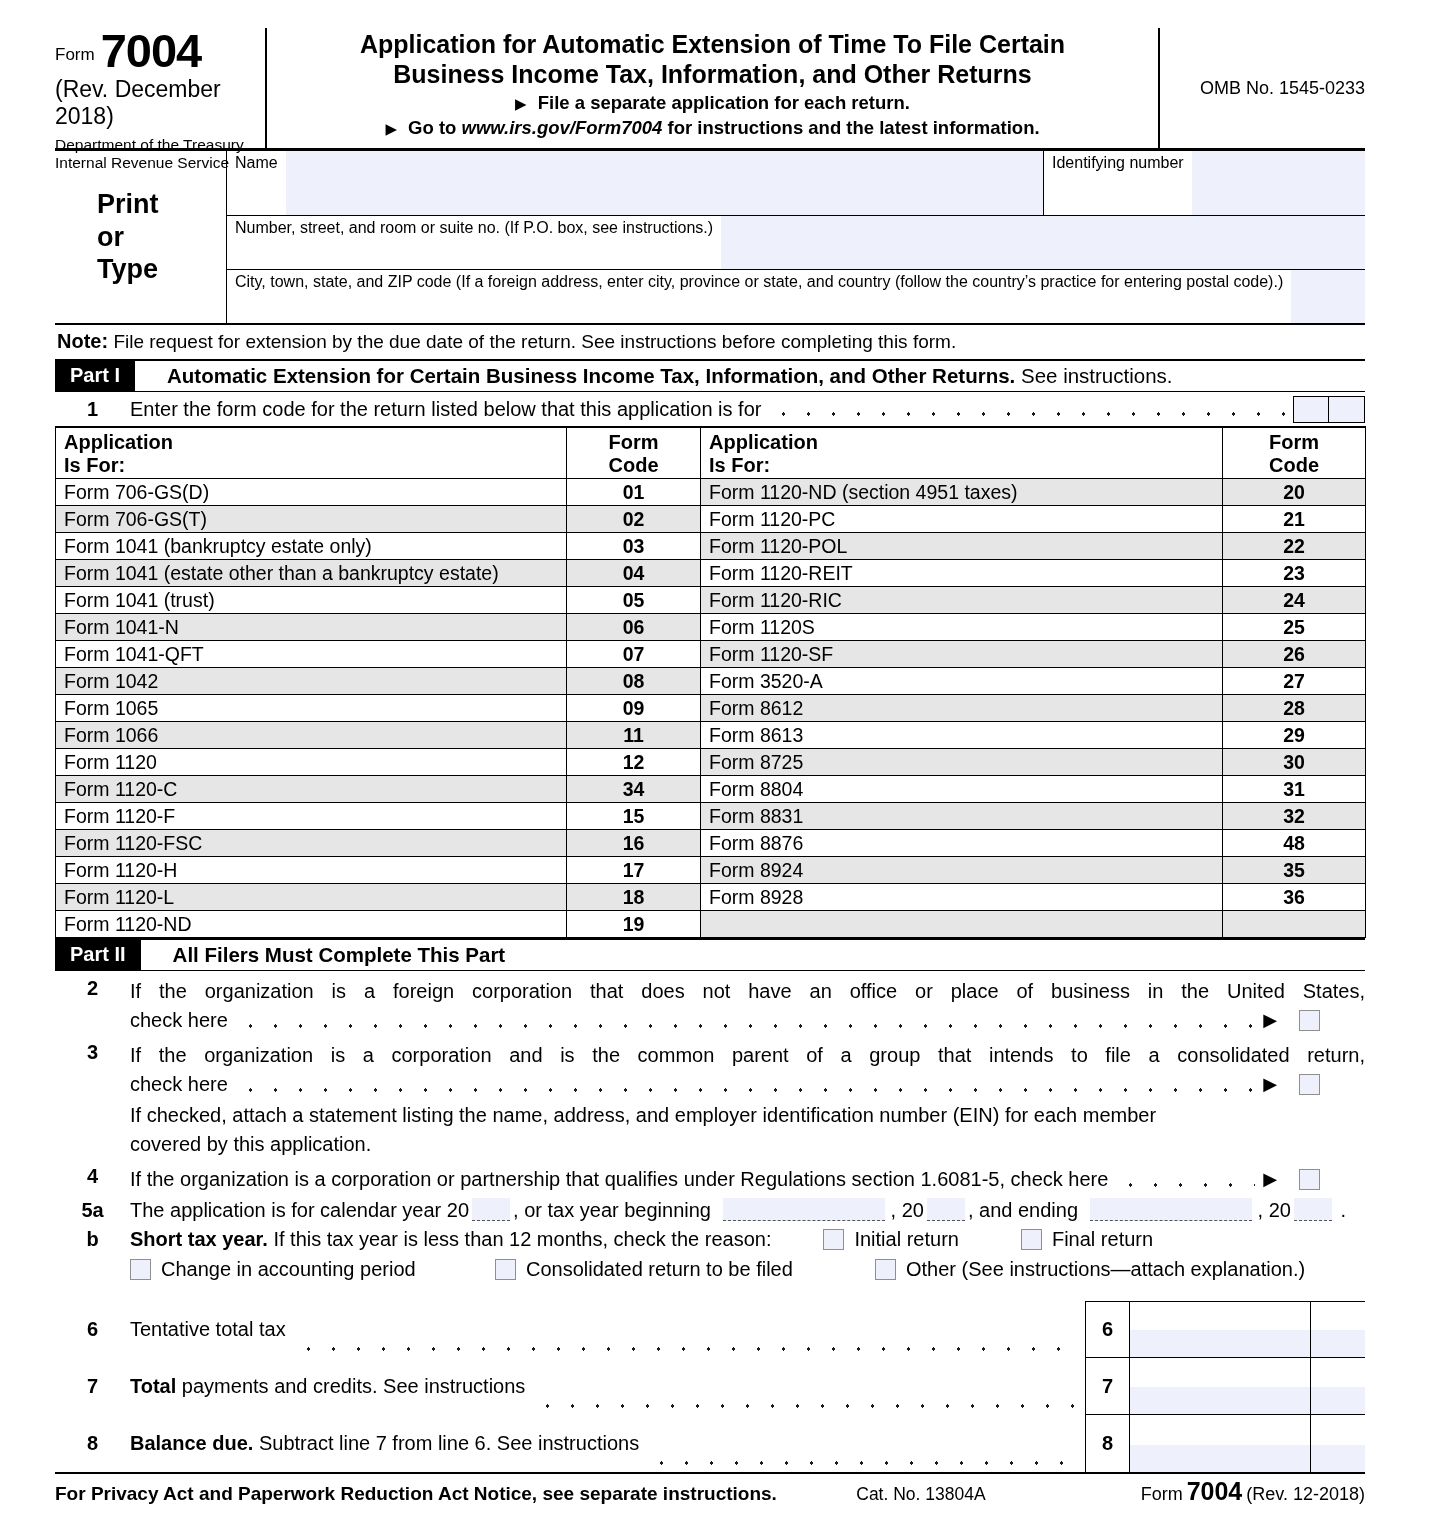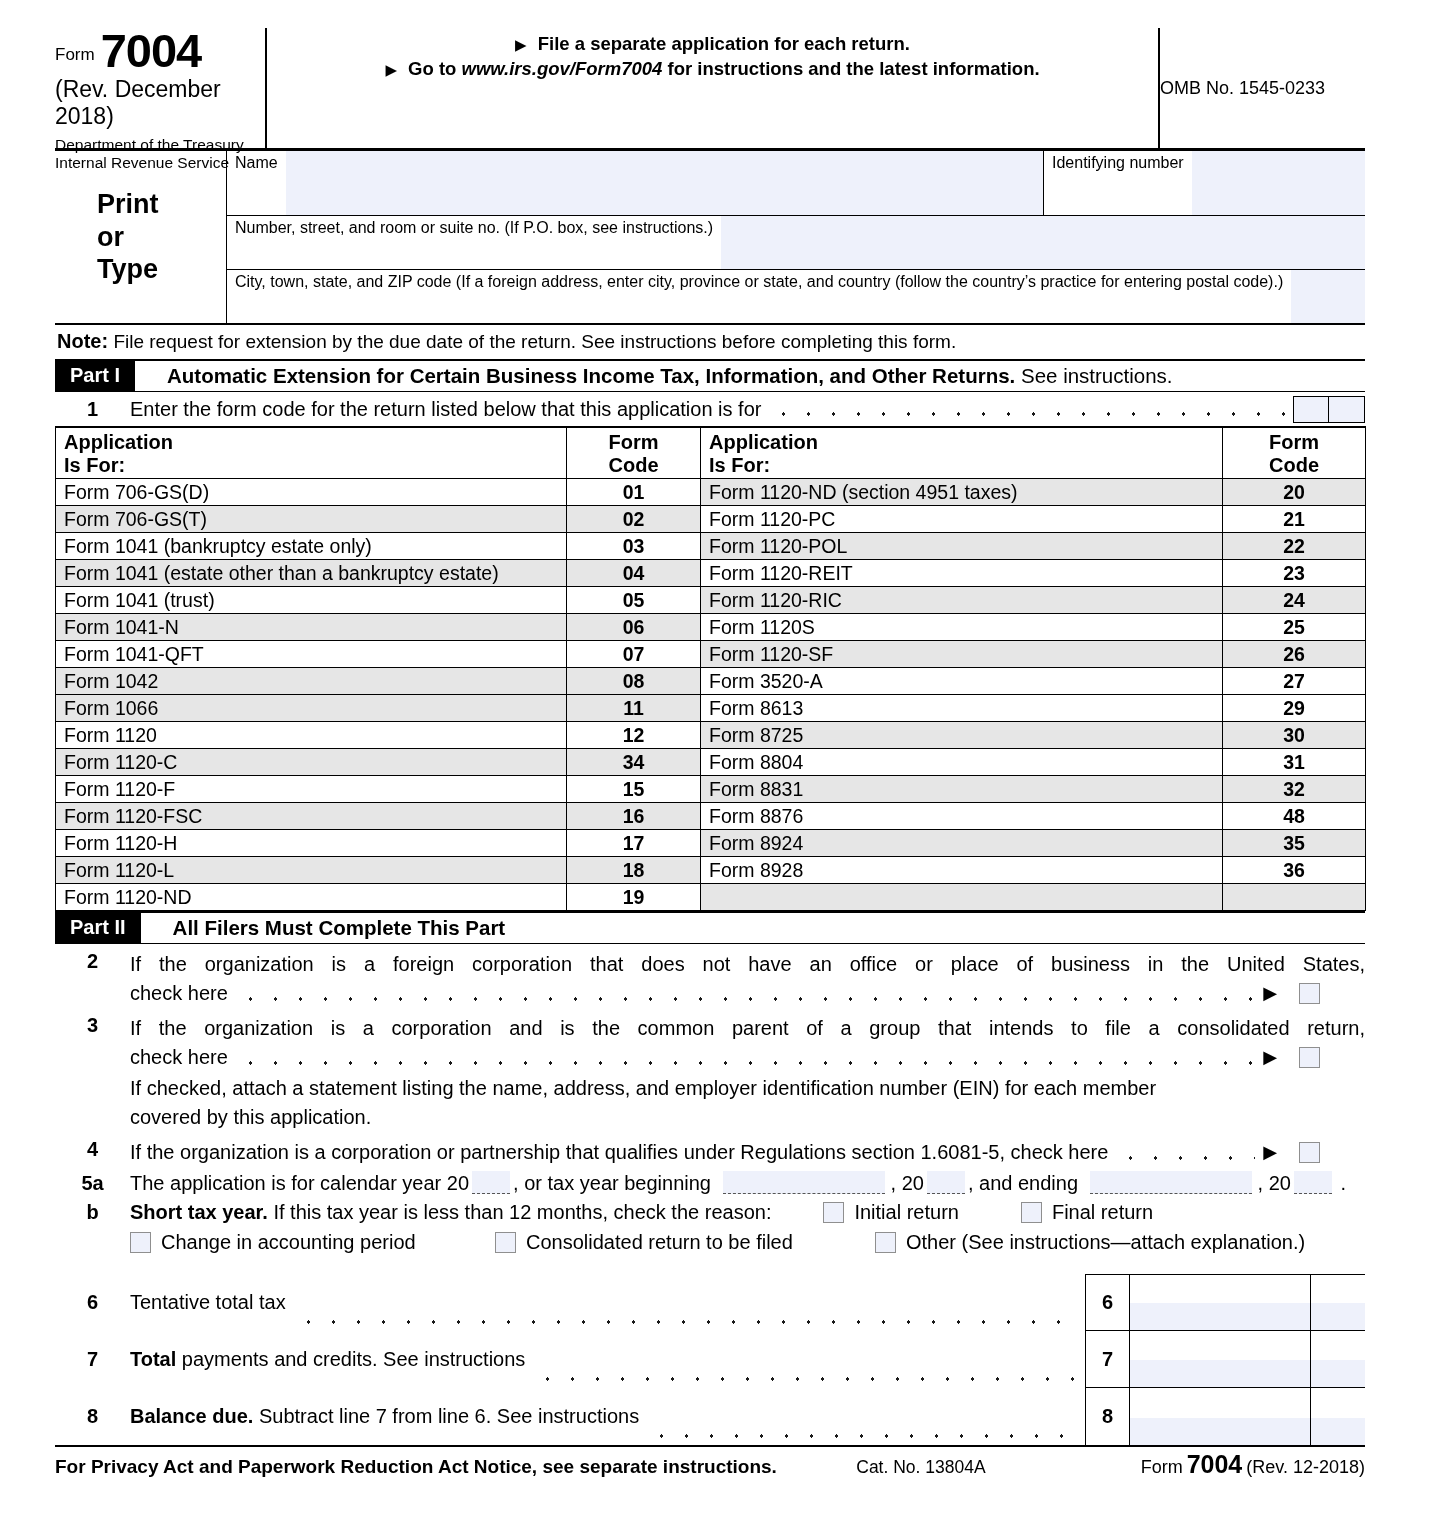--- a/index.html
+++ b/index.html
@@ -14,21 +14,21 @@
   .hdr-formline { display:flex; align-items:flex-end; }
   .hdr-form-word { font-size:17px; margin-right:6px; padding-bottom:7px; }
   .hdr-form-num { font-size:47px; font-weight:bold; line-height:0.9; letter-spacing:-1px; }
   .hdr-rev { font-size:23px; margin-top:4px; }
   .hdr-agency { font-size:15.5px; line-height:1.15; margin-top:6px; }
   .hdr-center { flex:1; border-right:2px solid #000; text-align:center; padding:2px 10px; box-sizing:border-box; }
   .hdr-title { font-size:25px; font-weight:bold; line-height:1.18; }
   .hdr-bullet { font-size:18.5px; font-weight:bold; margin-top:3px; }
   .hdr-bullet .arr { font-size:15px; margin-right:6px; }
   .hdr-url { font-style:italic; }
-  .hdr-right { width:205px; display:flex; align-items:center; justify-content:flex-start; font-size:18px; }
+  .hdr-right { width:205px; display:flex; align-items:center; justify-content:flex-end; font-size:18px; }
   
   .entity { display:flex; border-bottom:2px solid #000; }
   .entity-left { width:130px; border-right:1.5px solid #000; display:flex; flex-direction:column; justify-content:center; box-sizing:border-box;margin-left:42px; }
   .entity-left div { font-size:27px; font-weight:bold; line-height:1.2; }
   .entity-fields { flex:1; display:flex; flex-direction:column; }
   .e-row { display:flex; }
   .e-cell { display:flex; flex-direction:row; box-sizing:border-box; flex:1; }
   .e-label { font-size:16px; padding:3px 8px 1px 8px; }
   .e-input { background:#eef1fb; flex:1; min-height:26px; }
   .e-row-name { border-bottom:1px solid #000; height:64px; }
@@ -113,20 +113,24 @@
         <span class="hdr-form-word">Form</span>
         <span class="hdr-form-num">7004</span>
       </div>
       <div class="hdr-rev">(Rev. December 2018)</div>
       <div class="hdr-agency">
         <div>Department of the Treasury</div>
         <div>Internal Revenue Service</div>
       </div>
     </div>
     <div class="hdr-center">
+      <div class="hdr-title">
+        <div>Application for Automatic Extension of Time To File Certain</div>
+        <div>Business Income Tax, Information, and Other Returns</div>
+      </div>
       <div class="hdr-bullet">
         <span class="arr">▶</span>
         <span>File a separate application for each return.</span>
       </div>
       <div class="hdr-bullet">
         <span class="arr">▶</span>
         <span>Go to</span>
         <span class="hdr-url">www.irs.gov/Form7004</span>
         <span>for instructions and the latest information.</span>
       </div>
@@ -259,20 +263,26 @@
           <td class="c-label shade">Form 1120-SF</td>
           <td class="c-code shade">26</td>
         </tr>
     <tr>
           <td class="c-label shade">Form 1042</td>
           <td class="c-code shade">08</td>
           <td class="c-label">Form 3520-A</td>
           <td class="c-code">27</td>
         </tr>
     <tr>
+          <td class="c-label">Form 1065</td>
+          <td class="c-code">09</td>
+          <td class="c-label shade">Form 8612</td>
+          <td class="c-code shade">28</td>
+        </tr>
+    <tr>
           <td class="c-label shade">Form 1066</td>
           <td class="c-code shade">11</td>
           <td class="c-label">Form 8613</td>
           <td class="c-code">29</td>
         </tr>
     <tr>
           <td class="c-label">Form 1120</td>
           <td class="c-code">12</td>
           <td class="c-label shade">Form 8725</td>
           <td class="c-code shade">30</td>

